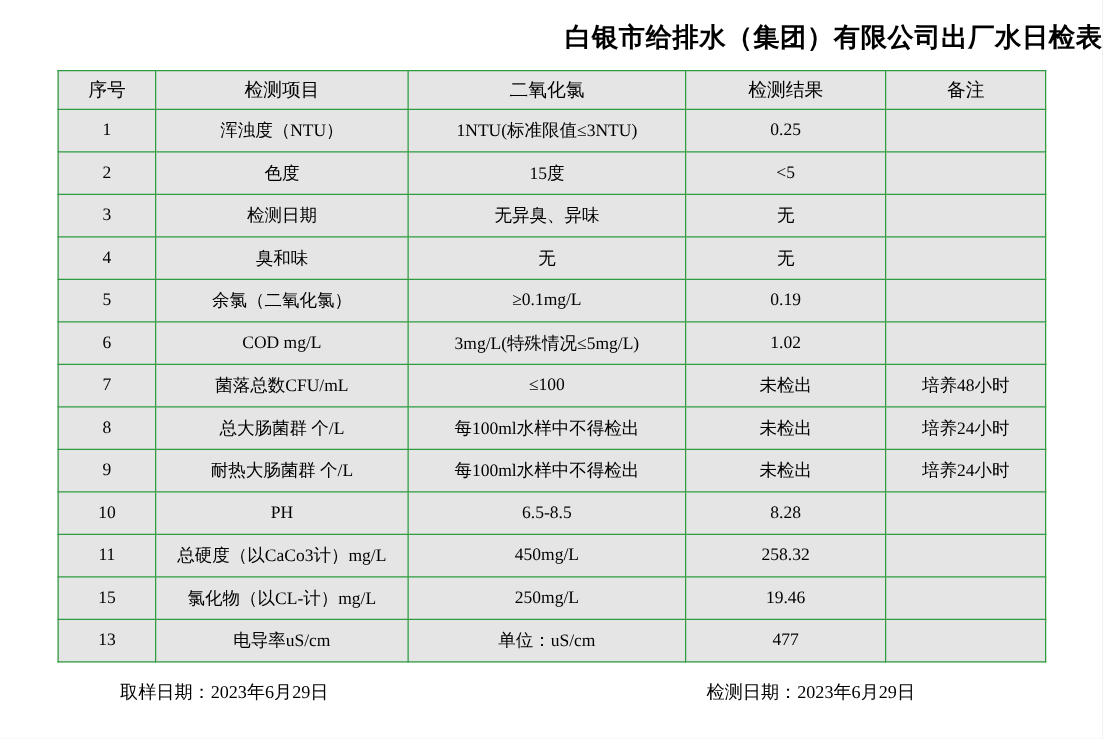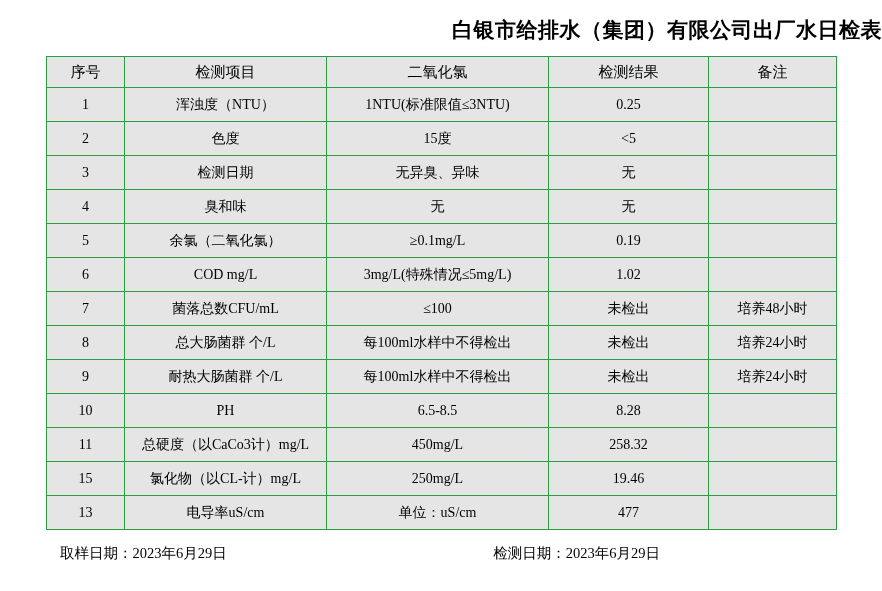--- a/index.html
+++ b/index.html
@@ -65,20 +65,21 @@
     font-size: 13px;
   }
   .footer {
     display: flex;
     padding: 14px 60px 0 60px;
     font-size: 14.5px;
     font-family: "Liberation Serif", "DejaVu Serif", serif;
   }
   .footer .f-item {
     white-space: nowrap;
+    margin-left: 36px;
   }
   .footer .f-sample { flex: 0 0 300px; text-align: left; }
   .footer .f-test { flex: 0 0 300px; text-align: right; }
   .footer .f-filler { flex: 1 1 auto; text-align: left; }
 </style>
 </head>
 <body>
 
 <div class="page">
 

